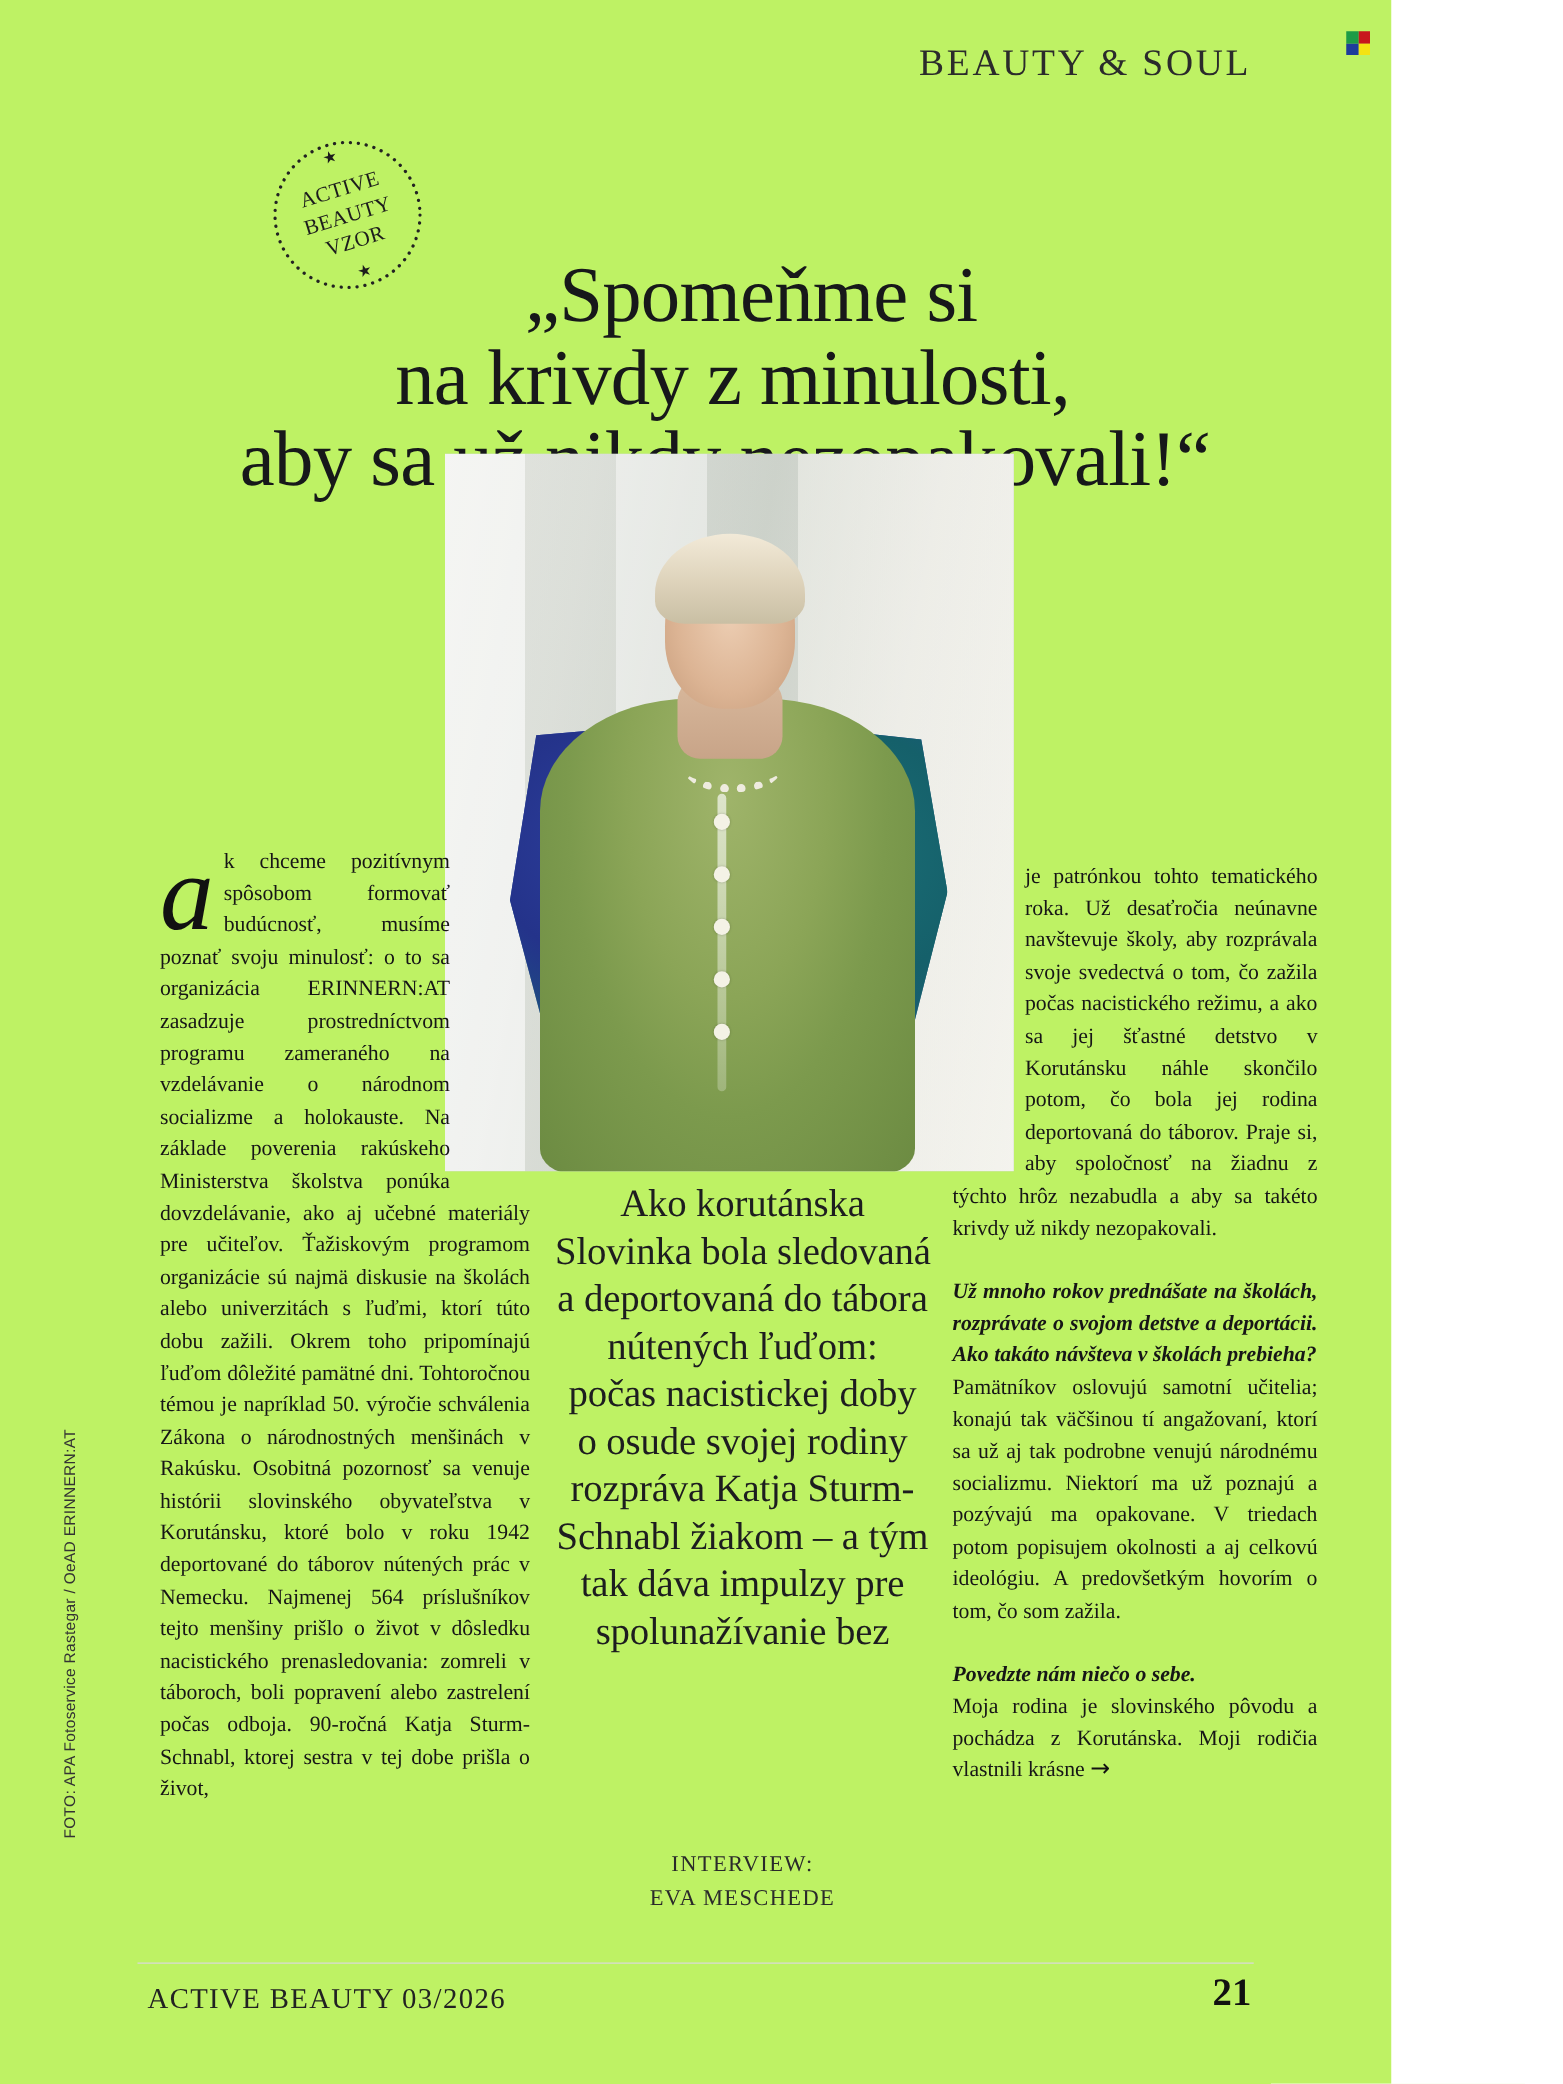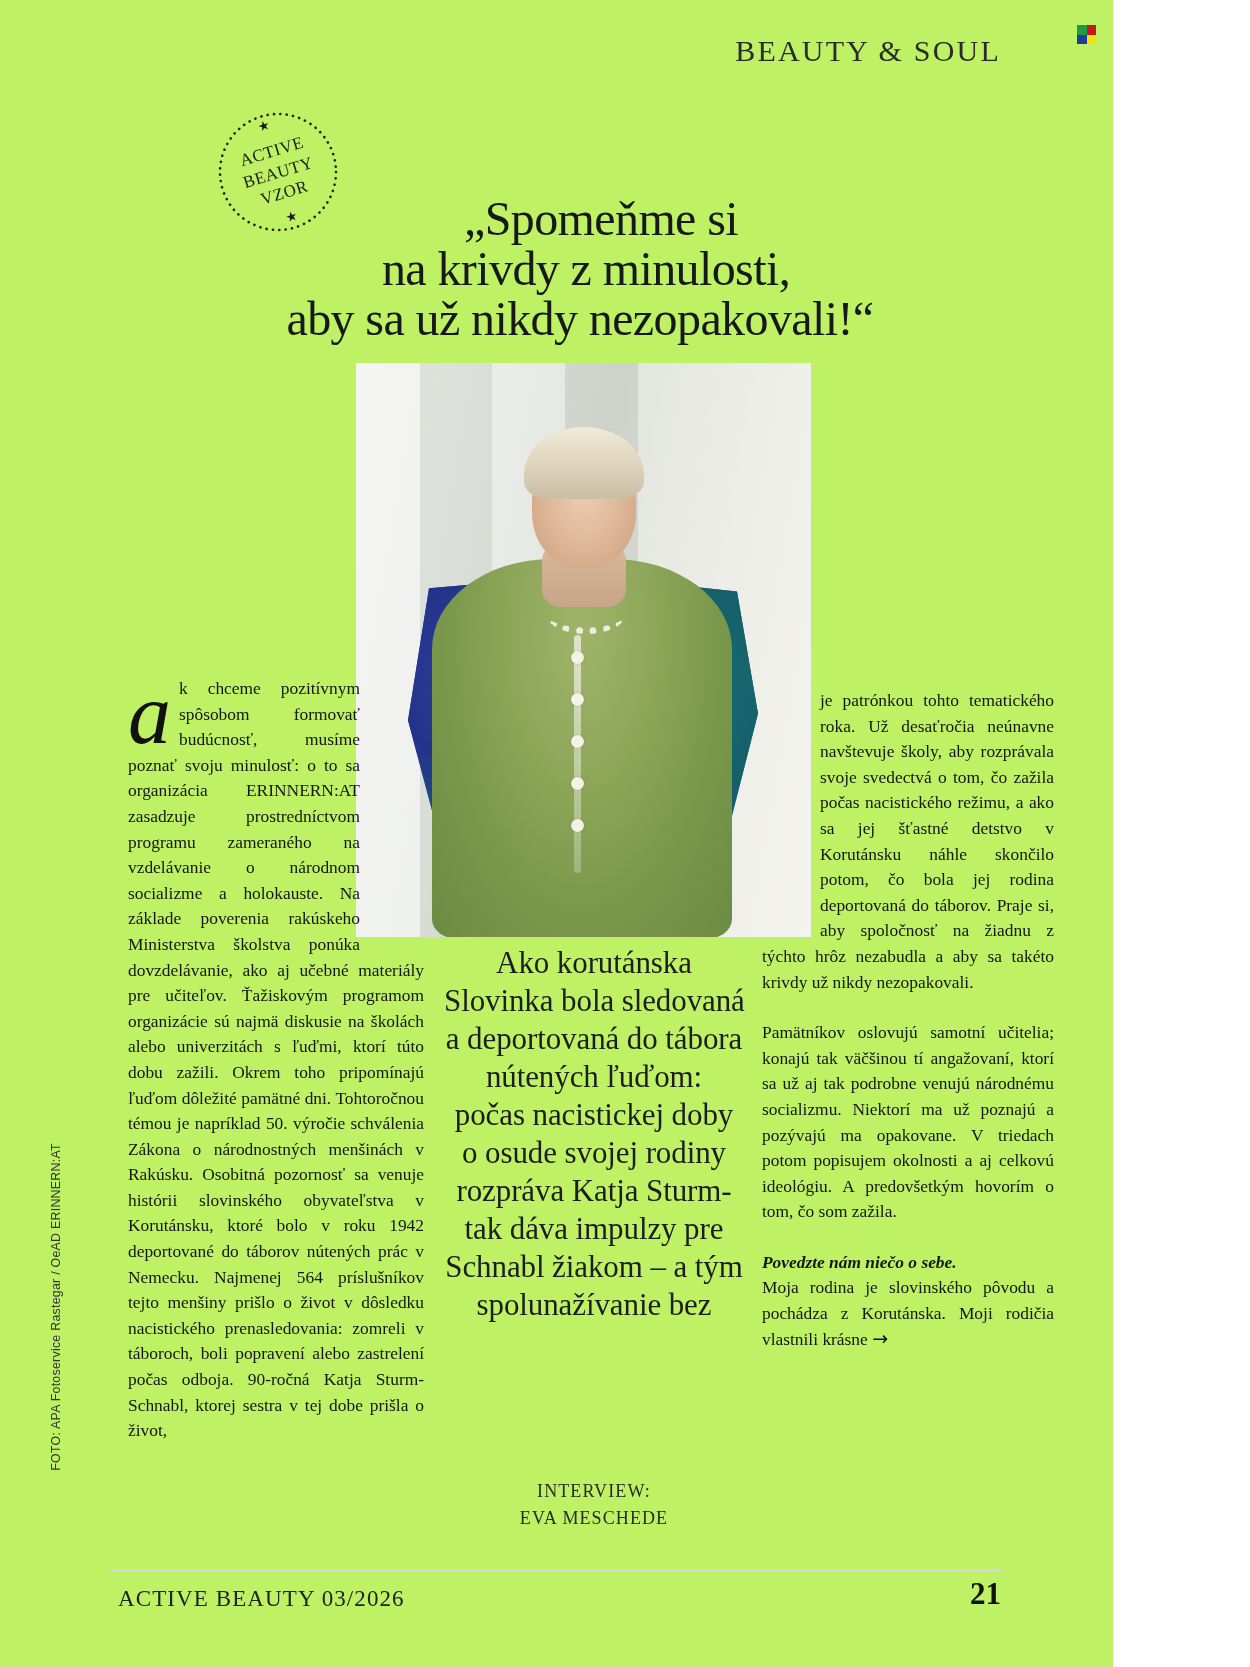--- a/index.html
+++ b/index.html
@@ -56,21 +56,21 @@
 
   
   .headline {
     position: absolute;
     left: 150px;
     top: 162px;
     width: 860px;
     text-align: center;
     font-family: "Liberation Serif", serif;
     font-weight: 400;
-    font-size: 48px;
+    font-size: 63px;
     line-height: 1.04;
     letter-spacing: -0.6px;
     color: #17181a;
   }
   .headline .hl-line { display: block; white-space: nowrap; }
   .headline .hl1 { margin-left: 42px; }
   .headline .hl2 { margin-left: 12px; }
   .headline .hl3 { margin-left: 0px; }
 
   
@@ -350,34 +350,35 @@
   </div>
 
   <div class="pullquote">
     <span class="pq-line">Ako korutánska</span>
     <span class="pq-line">Slovinka bola sledovaná</span>
     <span class="pq-line">a deportovaná do tábora</span>
     <span class="pq-line">nútených ľuďom:</span>
     <span class="pq-line">počas nacistickej doby</span>
     <span class="pq-line">o osude svojej rodiny</span>
     <span class="pq-line">rozpráva Katja Sturm-</span>
+    <span class="pq-line">Schnabl žiakom – a tým</span>
     <span class="pq-line">tak dáva impulzy pre</span>
-    <span class="pq-line">Schnabl žiakom – a tým</span>
     <span class="pq-line">spolunažívanie bez</span>
   </div>
 
   <div class="interview">
     <span>INTERVIEW:</span>
     <span>EVA MESCHEDE</span>
   </div>
 
   <div class="col col-right">
     <span class="shape-right"></span>
     <p>je patrónkou tohto tematického roka. Už desaťročia neúnavne navštevuje školy, aby rozprávala svoje svedectvá o tom, čo zažila počas nacistického režimu, a ako sa jej šťastné detstvo v Korutánsku náhle skončilo potom, čo bola jej rodina deportovaná do táborov. Praje si, aby spoločnosť na žiadnu z týchto hrôz nezabudla a aby sa takéto krivdy už nikdy nezopakovali.</p>
     <span class="spacer"></span>
+    <p class="q-bold">Už mnoho rokov prednášate na školách, rozprávate o svojom detstve a deportácii. Ako takáto návšteva v školách prebieha?</p>
     <p>Pamätníkov oslovujú samotní učitelia; konajú tak väčšinou tí angažovaní, ktorí sa už aj tak podrobne venujú národnému socializmu. Niektorí ma už poznajú a pozývajú ma opakovane. V triedach potom popisujem okolnosti a aj celkovú ideológiu. A predovšetkým hovorím o tom, čo som zažila.</p>
     <span class="spacer"></span>
     <p class="q-bold">Povedzte nám niečo o sebe.</p>
     <p><span>Moja rodina je slovinského pôvodu a pochádza z Korutánska. Moji rodičia vlastnili krásne</span> <span class="arrow">→</span></p>
   </div>
 
   <div class="credit">FOTO: APA Fotoservice Rastegar / OeAD ERINNERN:AT</div>
 
   <div class="footer-rule"></div>
   <div class="footer-left">ACTIVE BEAUTY 03/2026</div>

